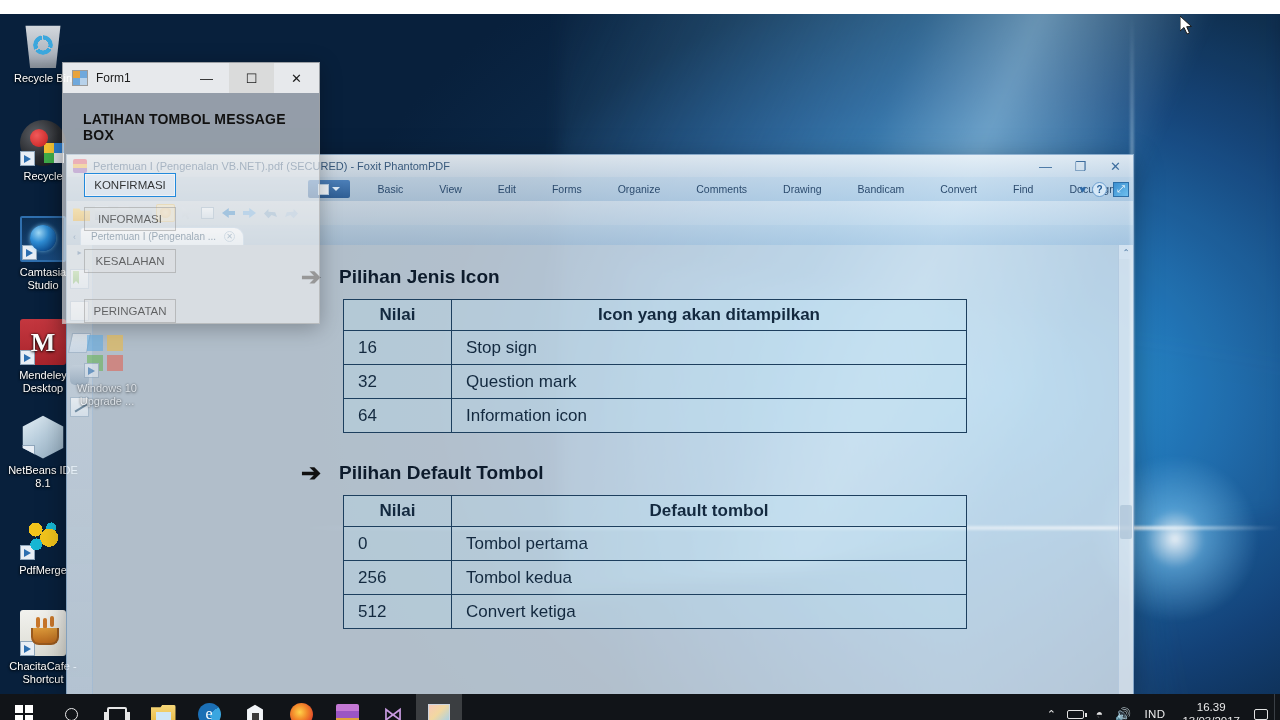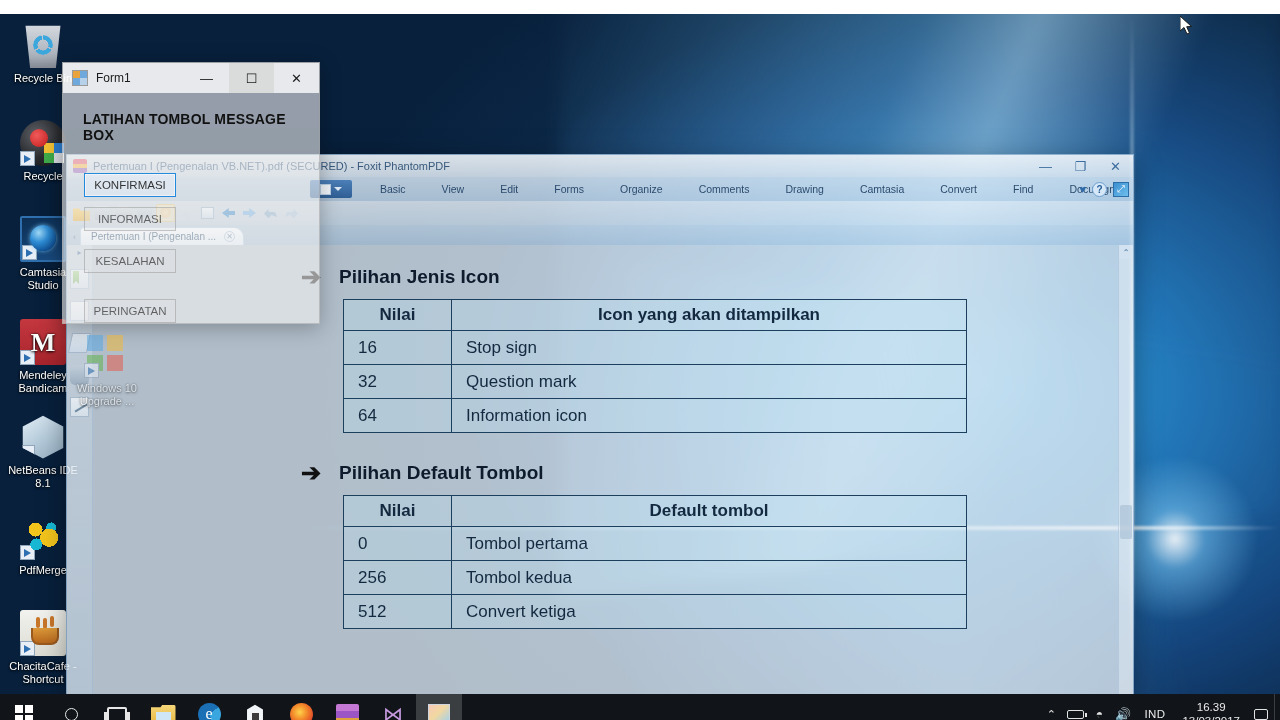--- a/index.html
+++ b/index.html
@@ -678,21 +678,21 @@
     <div class="glyph ic-camtasia">
       <div class="shortcut-arrow"></div>
     </div>
     <span class="lbl">Camtasia Studio</span>
   </div>
 
   <div class="desk-icon" style="left:6px; top:305px;">
     <div class="glyph ic-mendeley">
       <div class="shortcut-arrow"></div>
     </div>
-    <span class="lbl">Mendeley Bandicam</span>
+    <span class="lbl">Mendeley Desktop</span>
   </div>
 
   <div class="desk-icon" style="left:6px; top:400px;">
     <div class="glyph ic-netbeans">
       <div class="shortcut-arrow"></div>
     </div>
     <span class="lbl">NetBeans IDE 8.1</span>
   </div>
 
   <div class="desk-icon" style="left:6px; top:500px;">
@@ -737,21 +737,21 @@
         <div class="sq"></div>
         <div class="carr"></div>
       </div>
       <div class="fx-menu-item">Basic</div>
       <div class="fx-menu-item">View</div>
       <div class="fx-menu-item">Edit</div>
       <div class="fx-menu-item">Forms</div>
       <div class="fx-menu-item">Organize</div>
       <div class="fx-menu-item">Comments</div>
       <div class="fx-menu-item">Drawing</div>
-      <div class="fx-menu-item">Camtasia</div>
+      <div class="fx-menu-item">Bandicam</div>
       <div class="fx-menu-item">Convert</div>
       <div class="fx-menu-item">Find</div>
       <div class="fx-menu-item">DocuSign</div>
       <div class="fx-menu-right">
         <span class="fx-mini-icon">♥</span>
         <span class="fx-help-circle">?</span>
         <span class="fx-expand"></span>
       </div>
     </div>
 

